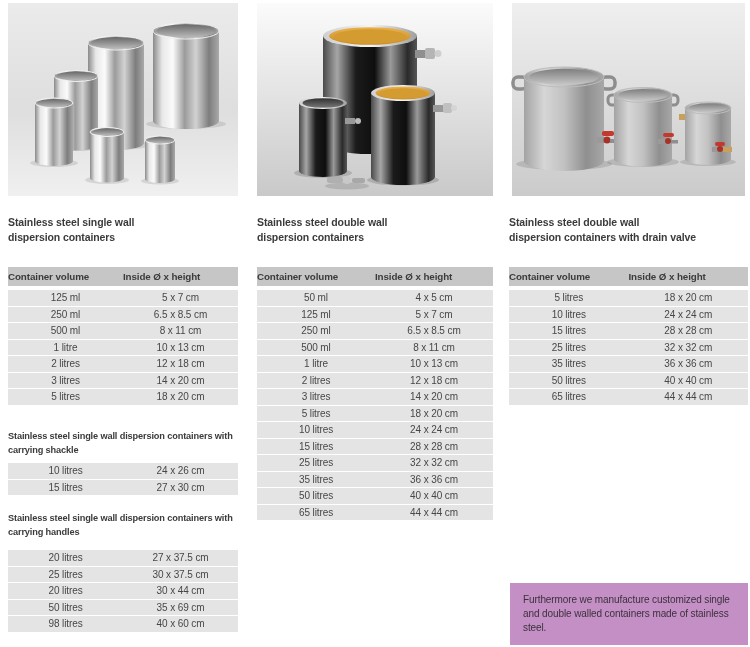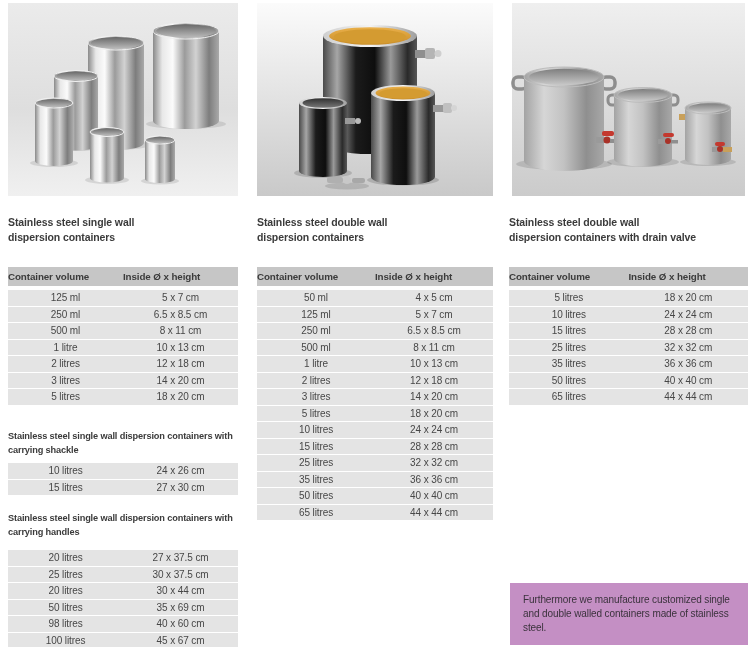--- a/index.html
+++ b/index.html
@@ -186,24 +186,20 @@
             <div class="tcell">30 x 44 cm</div>
           </div>
           <div class="trow">
             <div class="tcell">50 litres</div>
             <div class="tcell">35 x 69 cm</div>
           </div>
           <div class="trow">
             <div class="tcell">98 litres</div>
             <div class="tcell">40 x 60 cm</div>
           </div>
-          <div class="trow">
-            <div class="tcell">100 litres</div>
-            <div class="tcell">45 x 67 cm</div>
-          </div>
         </div>
     </div>
   </div>
 
   <div class="col" id="col2">
 
     <div class="photo">
       <svg viewBox="0 0 236 193">
         <defs>
           <linearGradient id="pg2" x1="0" y1="0" x2="0" y2="1">

